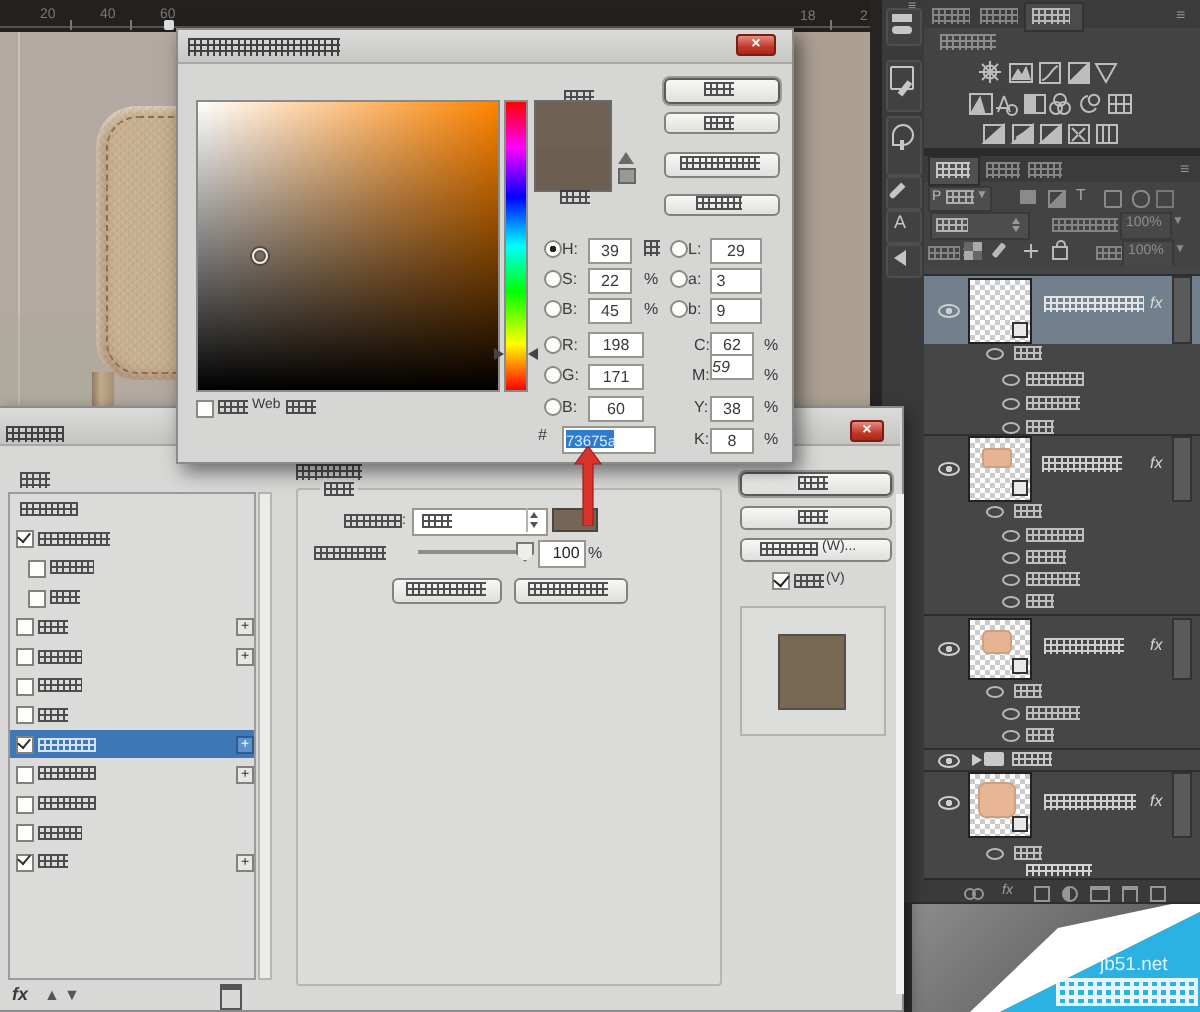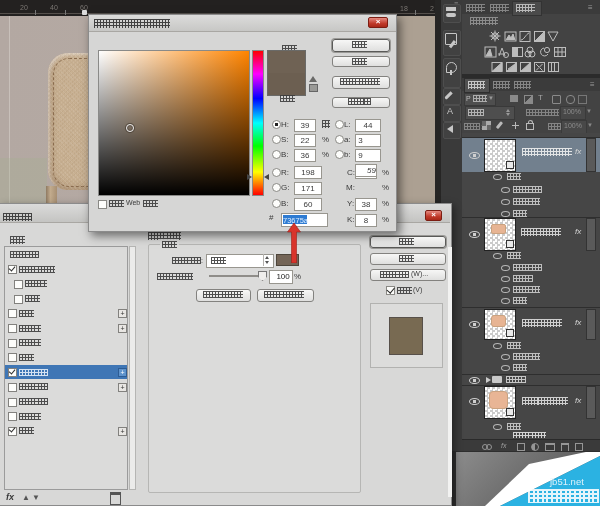--- a/index.html
+++ b/index.html
@@ -461,45 +461,45 @@
     <span class="radio" style="left:183px;top:105px;background:radial-gradient(circle,#222 0 1.5px,#fdfdfb 1.6px);"></span>
         <span class="a" style="left:192px;top:105px;">H:</span>
         <div class="fld" style="left:205px;top:103.5px;width:20px;height:11px;text-align:center;line-height:11px;">39</div>
         <span class="z" style="left:233px;top:105px;width:8px;height:8px;"></span>
     <span class="radio" style="left:183px;top:120px;"></span>
         <span class="a" style="left:192px;top:120px;">S:</span>
         <div class="fld" style="left:205px;top:118.5px;width:20px;height:11px;text-align:center;line-height:11px;">22</div>
         <span class="a" style="left:233px;top:120px;">%</span>
     <span class="radio" style="left:183px;top:135px;"></span>
         <span class="a" style="left:192px;top:135px;">B:</span>
-        <div class="fld" style="left:205px;top:133.5px;width:20px;height:11px;text-align:center;line-height:11px;">36</div>
+        <div class="fld" style="left:205px;top:133.5px;width:20px;height:11px;text-align:center;line-height:11px;">45</div>
         <span class="a" style="left:233px;top:135px;">%</span>
     <span class="radio" style="left:183px;top:152.5px;"></span>
         <span class="a" style="left:192px;top:152.5px;">R:</span>
         <div class="fld" style="left:205px;top:151px;width:26px;height:11px;text-align:center;line-height:11px;">198</div>
     <span class="radio" style="left:183px;top:168px;"></span>
         <span class="a" style="left:192px;top:168px;">G:</span>
         <div class="fld" style="left:205px;top:166.5px;width:26px;height:11px;text-align:center;line-height:11px;">171</div>
     <span class="radio" style="left:183px;top:184px;"></span>
         <span class="a" style="left:192px;top:184px;">B:</span>
         <div class="fld" style="left:205px;top:182.5px;width:26px;height:11px;text-align:center;line-height:11px;">60</div>
     <span class="radio" style="left:246px;top:105px;"></span>
         <span class="a" style="left:255px;top:105px;">L:</span>
-        <div class="fld" style="left:266px;top:103.5px;width:24px;height:11px;text-align:center;line-height:11px;">44</div>
+        <div class="fld" style="left:266px;top:103.5px;width:24px;height:11px;text-align:center;line-height:11px;">29</div>
     <span class="radio" style="left:246px;top:120px;"></span>
         <span class="a" style="left:255px;top:120px;">a:</span>
         <div class="fld" style="left:266px;top:118.5px;width:24px;height:11px;line-height:11px;">&nbsp;3</div>
     <span class="radio" style="left:246px;top:135px;"></span>
         <span class="a" style="left:255px;top:135px;">b:</span>
         <div class="fld" style="left:266px;top:133.5px;width:24px;height:11px;line-height:11px;">&nbsp;9</div>
     <span class="a" style="left:258px;top:152.5px;">C:</span>
         <div class="fld" style="left:266px;top:151px;width:20px;height:11px;text-align:center;line-height:11px;">62</div>
         <span class="a" style="left:293px;top:152.5px;">%</span>
     <span class="a" style="left:257px;top:168px;">M:</span>
-        <div class="fld" style="left:266px;top:149px;width:20px;height:11px;text-align:right;line-height:11px;font-style:italic;">59</div>
+        <div class="fld" style="left:266px;top:162px;width:20px;height:11px;text-align:left;line-height:11px;font-style:italic;">59</div>
         <span class="a" style="left:293px;top:168px;">%</span>
     <span class="a" style="left:258px;top:184px;">Y:</span>
         <div class="fld" style="left:266px;top:182.5px;width:20px;height:11px;text-align:center;line-height:11px;">38</div>
         <span class="a" style="left:293px;top:184px;">%</span>
     <span class="a" style="left:258px;top:200px;">K:</span>
         <div class="fld" style="left:266px;top:198.5px;width:20px;height:11px;text-align:center;line-height:11px;">8</div>
         <span class="a" style="left:293px;top:200px;">%</span>
   </div>
 
   <span class="a" style="left:180px;top:198px;">#</span>

